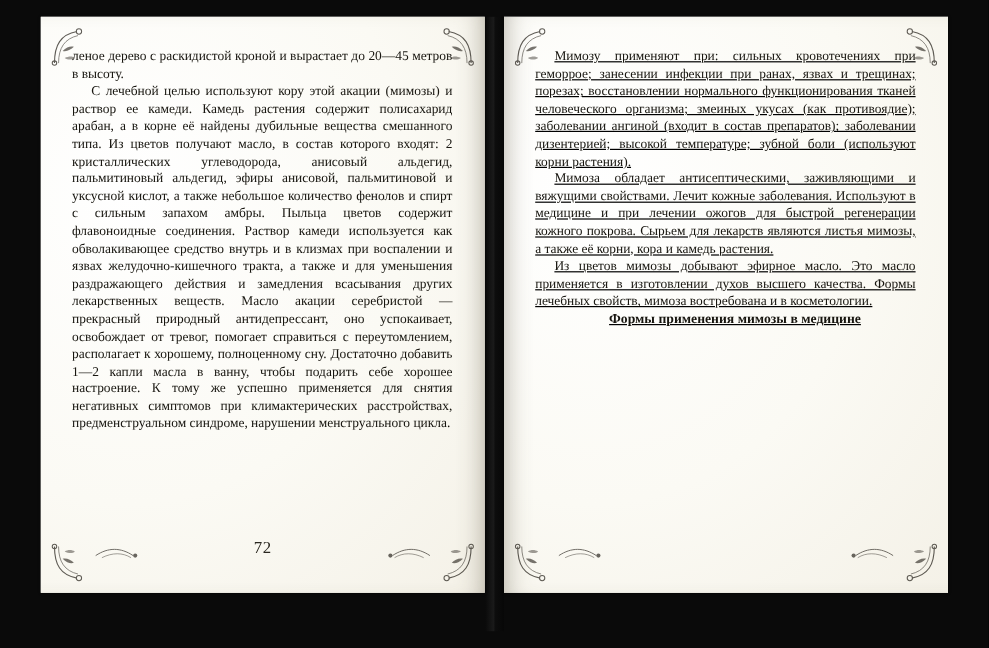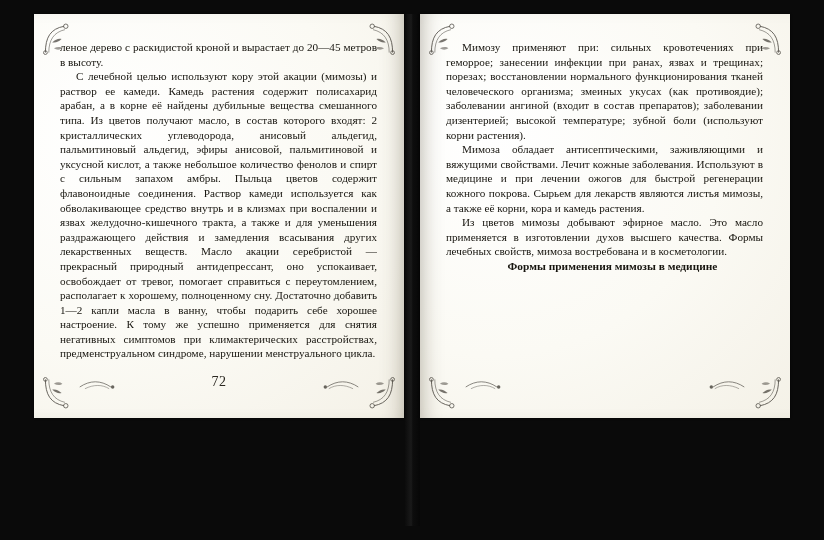--- a/index.html
+++ b/index.html
@@ -16,36 +16,37 @@
   .spread {
     position: relative;
     width: 824px;
     height: 540px;
     background: #0a0a0a;
   }
   .page {
     position: absolute;
     top: 14px;
     width: 370px;
-    height: 404px;
+    height: 480px;
     background: #fdfcf7;
     background-image:
       radial-gradient(ellipse at 20% 30%, #ffffff 0%, #fbfaf4 55%, #f4f1e7 100%);
     box-sizing: border-box;
     padding: 26px 27px 18px 26px;
   }
   .page.left {
     left: 34px;
     box-shadow: inset -16px 0 22px -16px rgba(80,70,50,0.45),
                 0 0 2px rgba(0,0,0,0.8);
   }
   .page.right {
     left: 420px;
     box-shadow: inset 16px 0 22px -16px rgba(80,70,50,0.45),
                 0 0 2px rgba(0,0,0,0.8);
+    text-decoration: underline;
   }
   .text-col {
     width: 100%;
     height: 448px;
     font-size: 11.2px;
     line-height: 14.6px;
     text-align: justify;
     text-justify: inter-word;
     color: #17150f;
     hyphens: manual;

